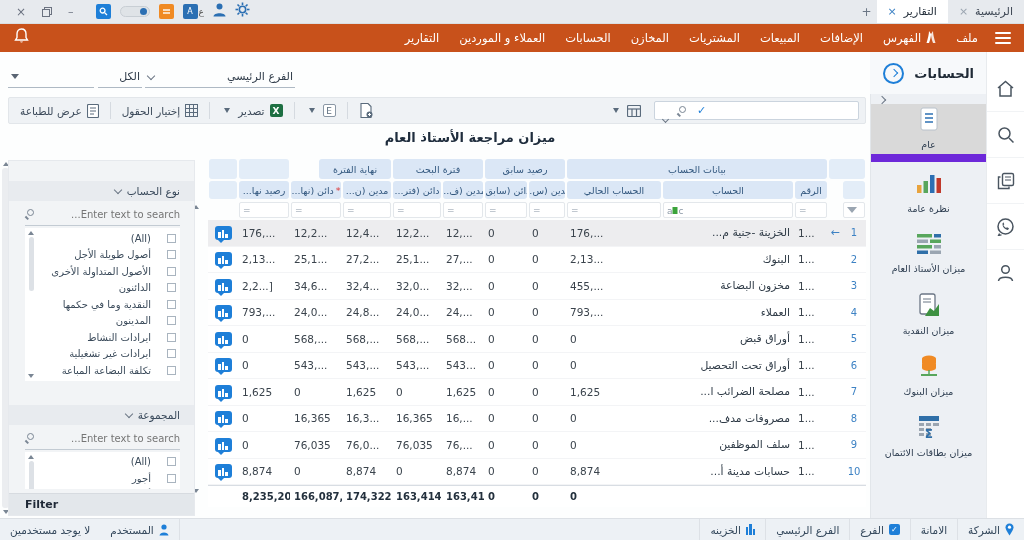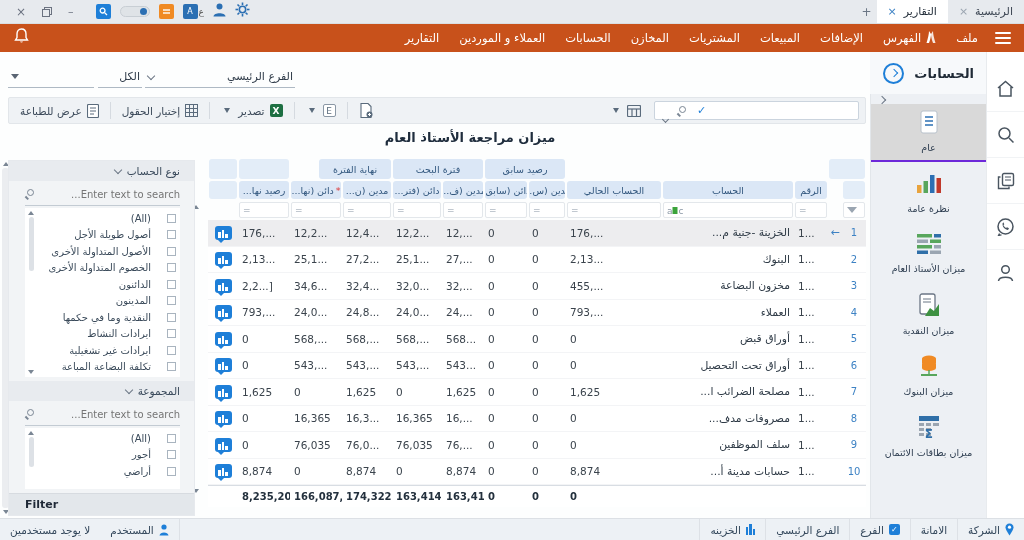--- a/index.html
+++ b/index.html
@@ -33,21 +33,21 @@
   .strip-btn { width:38px; height:46px; display:flex; align-items:center; justify-content:center; border-bottom:1px solid #F1F3F5; cursor:pointer; }
 
   
   .module-head { position:absolute; top:52px; right:38px; width:116px; height:42px; display:flex; align-items:center; direction:rtl; background:#F7F9FB; }
   .module-head .ttl { font-size:13px; font-weight:bold; color:#1F2A36; padding-right:12px; }
   .circ-arrow { width:21px; height:21px; border:2px solid #1E7FD8; border-radius:50%; margin-right:10px; display:flex; align-items:center; justify-content:center; }
   .side-panel { position:absolute; top:94px; right:38px; width:116px; bottom:22px; background:#EDF0F4; border-left:1px solid #E2E6EA; }
   .side-collapse { position:absolute; top:3px; left:5px; }
   .side-item { height:61px; display:flex; flex-direction:column; align-items:center; justify-content:center; gap:5px; cursor:pointer; }
   .side-item .lbl { font-size:9.5px; color:#2B3B4E; text-align:center; line-height:1.1; }
-  .side-item.selected { height:58px; background:#D9D9D9; border-bottom:2px solid #6d28d9; }
+  .side-item.selected { height:58px; background:#D9D9D9; border-bottom:8px solid #6d28d9; }
 
   
   .uselect { position:absolute; top:66px; height:22px; border-bottom:1px solid #AEB9C4; display:flex; align-items:center; direction:rtl; font-size:11px; color:#2F3B49; cursor:pointer; }
   .uselect .val { flex:1; text-align:right; padding-right:2px; white-space:nowrap; }
 
   
   .chev { display:inline-block; width:6px; height:6px; border-left:1.5px solid #6B7685; border-bottom:1.5px solid #6B7685; transform:rotate(-45deg); margin:0 3px 2px 3px; }
   .chev.blue { border-color:#1E7FD8; width:6px; height:6px; transform:rotate(-135deg); margin-top:2px; }
   .tri-down { display:inline-block; width:0; height:0; border-left:4px solid transparent; border-right:4px solid transparent; border-top:5px solid #5A6573; margin:0 3px; }
   .tri-up-s { display:inline-block; width:0; height:0; border-left:3.5px solid transparent; border-right:3.5px solid transparent; border-bottom:4.5px solid #7A8694; }
@@ -83,21 +83,21 @@
   .tot { height:22px; display:flex; align-items:center; font-weight:bold; font-size:10px; color:#23303D; border-top:1px solid #D8DDE3; direction:ltr; justify-content:flex-start; padding-left:4px; background:#fff; white-space:nowrap; overflow:hidden; }
   .chart-bubble { width:17px; height:14px; background:#1E7FD8; border-radius:3px; position:relative; display:flex; align-items:flex-end; justify-content:center; gap:1px; padding:2px 2px 2px; }
   .chart-bubble i { width:2.5px; background:#fff; display:block; }
   .chart-bubble:after { content:""; position:absolute; bottom:-3px; left:3px; border-left:3px solid transparent; border-right:3px solid transparent; border-top:3px solid #1E7FD8; }
   .red { color:#D33; margin-left:2px; }
   .funnel { display:inline-block; width:0; height:0; border-left:5px solid transparent; border-right:5px solid transparent; border-top:6px solid #9AA5B1; }
   .tbl-scroll { position:absolute; top:205px; left:191px; width:9px; height:288px; display:flex; flex-direction:column; justify-content:space-between; align-items:center; }
 
   
   .fpanel { position:absolute; top:160px; left:8px; width:187px; height:356px; background:#F2F4F6; border:1px solid #E6E9ED; display:flex; flex-direction:column; direction:rtl; }
-  .fp-head { height:20px; background:#E8EBEF; display:flex; align-items:center; direction:rtl; font-size:10.5px; color:#3A4A5C; padding-right:14px; margin-top:0; }
+  .fp-head { height:20px; background:#E8EBEF; display:flex; align-items:center; direction:rtl; font-size:10.5px; color:#3A4A5C; padding-right:14px; margin-top:20px; }
   .fp-search { height:22px; display:flex; align-items:center; direction:rtl; margin:3px 14px 2px 16px; border-bottom:1px solid #C3CBD3; position:relative; }
   .fp-search input { border:0; background:transparent; width:100%; font-family:inherit; font-size:10px; direction:rtl; text-align:right; outline:none; color:#555; padding-left:16px; }
   .fp-list { background:#fff; margin:0 14px 4px 16px; position:relative; padding:2px 4px 2px 12px; flex-shrink:0; }
   .fp-row { height:16.5px; display:flex; align-items:center; direction:rtl; gap:16px; cursor:pointer; }
   .cbx { width:9px; height:9px; border:1px solid #A9B4BF; background:#fff; flex-shrink:0; }
   .fp-row .olbl { font-size:10px; color:#3A4A5A; white-space:nowrap; }
   .fp-list .lscroll { position:absolute; left:2px; top:3px; bottom:3px; width:8px; display:flex; flex-direction:column; align-items:center; }
   .lthumb { width:5px; flex:0 0 54px; background:#DDE1E6; border-radius:3px; margin-top:2px; }
   .filter-btn { margin-top:auto; height:22px; background:#E3E7EB; border-top:1px solid #D7DBE0; display:flex; align-items:center; justify-content:flex-start; padding-right:16px; font-size:11px; font-weight:bold; color:#1F2937; cursor:pointer; direction:ltr; padding-left:16px; }
   .fpanel-scroll { position:absolute; top:162px; left:1px; width:9px; height:352px; display:flex; flex-direction:column; align-items:center; gap:2px; }
@@ -413,20 +413,21 @@
         </svg>
       <span>عرض للطباعة</span>
     </div>
   </div>
 
   <div class="rep-title">ميزان مراجعة الأستاذ العام</div>
 
   <div class="table-wrap">
     <div class="grid">
       <div class="hpill empty hc" style="grid-column:1 / span 2;"></div>
+      <div class="hpill hc" style="grid-column:3 / span 3;">بيانات الحساب</div>
       <div class="hpill hc" style="grid-column:6 / span 2;">رصيد سابق</div>
       <div class="hpill hc" style="grid-column:8 / span 2;">فترة البحث</div>
       <div class="hpill hc" style="grid-column:10 / span 2;margin-left:29px;">نهاية الفترة</div>
       <div class="hpill empty hc" style="grid-column:12;"></div>
       <div class="hpill empty hc" style="grid-column:13;"></div>
     </div>
     <div class="grid">
       <div class="hpill empty"></div>
       <div></div>
       <div class="hpill">الرقم</div>
@@ -709,33 +710,29 @@
         <div class="fp-row">
           <span class="cbx"></span>
           <span class="olbl">أصول طويلة الأجل</span>
         </div>
         <div class="fp-row">
           <span class="cbx"></span>
           <span class="olbl">الأصول المتداولة الأخرى</span>
         </div>
         <div class="fp-row">
           <span class="cbx"></span>
-          <span class="olbl">الخصوم المتداولة الأخرى</span>
-        </div>
-        <div class="fp-row">
-          <span class="cbx"></span>
           <span class="olbl">الدائنون</span>
         </div>
         <div class="fp-row">
           <span class="cbx"></span>
+          <span class="olbl">النقدية وما في حكمها</span>
+        </div>
+        <div class="fp-row">
+          <span class="cbx"></span>
           <span class="olbl">المدينون</span>
-        </div>
-        <div class="fp-row">
-          <span class="cbx"></span>
-          <span class="olbl">النقدية وما في حكمها</span>
         </div>
         <div class="fp-row">
           <span class="cbx"></span>
           <span class="olbl">ايرادات النشاط</span>
         </div>
         <div class="fp-row">
           <span class="cbx"></span>
           <span class="olbl">ايرادات غير تشغيلية</span>
         </div>
         <div class="fp-row">

